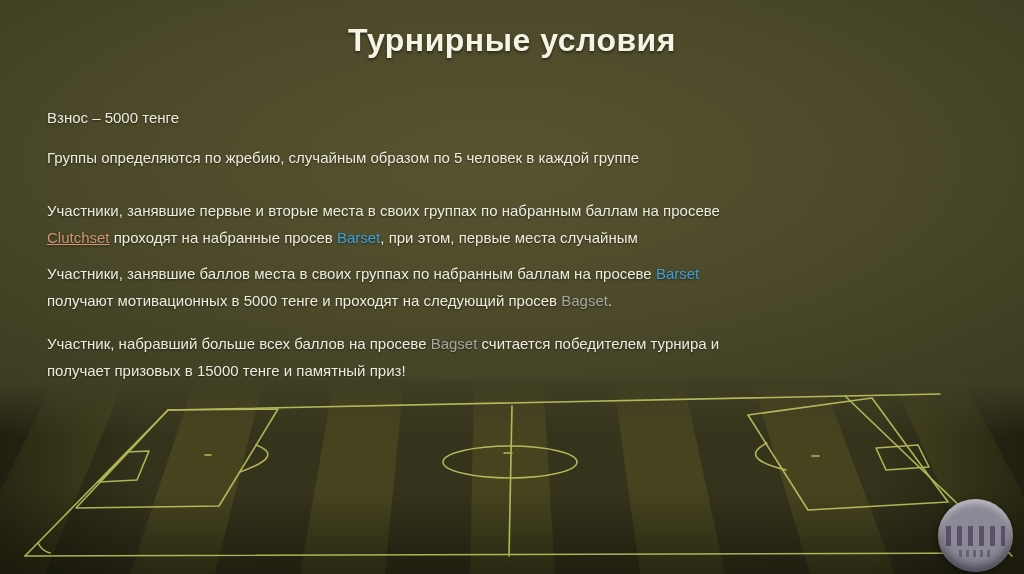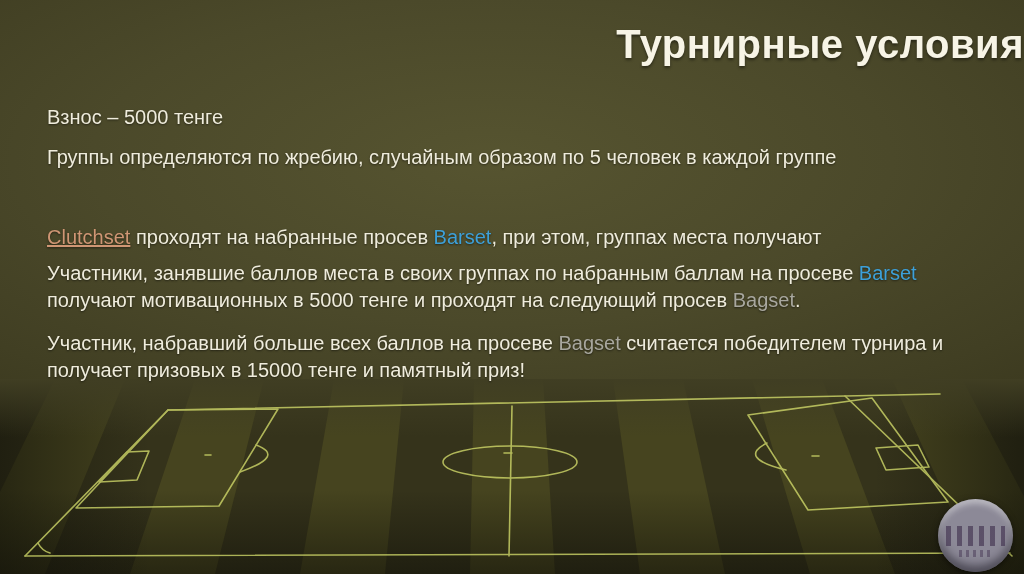--- a/index.html
+++ b/index.html
@@ -8,29 +8,29 @@
     font-family:"Liberation Sans","DejaVu Sans",sans-serif;
     background:#343219;
   }
   .slide{
     position:absolute;inset:0;
     background:radial-gradient(ellipse 130% 95% at 48% 28%,
       #565430 0%, #4b492a 30%, #413f23 50%, #343219 72%, #252412 94%);
   }
   .title{
     position:absolute;top:22px;left:0;width:100%;
-    text-align:right;
-    font-size:40px;font-weight:bold;letter-spacing:0.5px;
+    text-align:center;
+    font-size:32px;font-weight:bold;letter-spacing:0.5px;
     color:#f7f4e6;
     text-shadow:0 2px 3px rgba(0,0,0,0.45);
     z-index:6;
   }
   .body-text{
     position:absolute;top:104px;left:47px;width:950px;z-index:6;
-    color:#efecdc;font-size:20px;line-height:27px;
+    color:#efecdc;font-size:15px;line-height:27px;
     text-shadow:0 1px 2px rgba(0,0,0,0.5);
   }
   .body-text p{margin:0;}
   .p-fee{margin-bottom:13px !important;}
   .p-groups{margin-bottom:26px !important;}
   .p-round1{margin-bottom:9px !important;}
   .p-round2{margin-bottom:16px !important;}
   .p-final{margin-bottom:14px !important;}
   .stage1{color:#cf9674;text-decoration:underline;}
   .stage2{color:#3da0d9;}
@@ -127,21 +127,21 @@
     </g>
   </svg>
 
   <div class="title">Турнирные условия</div>
 
   <div class="body-text">
     <p class="p-fee"><span>Взнос – 5000 тенге</span></p>
 
     <p class="p-groups"><span>Группы определяются по жребию, случайным образом по 5 человек в каждой группе</span></p>
 
-    <p class="p-round1"><br><span class="stage1">Clutchset</span><span>  проходят на набранные просев </span><span class="stage2">Barset</span><span>, при этом, группах места получают</span><br></p>
+    <p class="p-round1"><span>Участники, занявшие первые и вторые места в своих группах по набранным баллам на просеве</span><br><span class="stage1">Clutchset</span><span>  проходят на набранные просев </span><span class="stage2">Barset</span><span>, при этом, первые места случайным</span><br></p>
 
     <p class="p-round2"><span>Участники, занявшие баллов места в своих группах по набранным баллам на просеве </span><span class="stage2">Barset</span><br><span>получают мотивационных в 5000 тенге и проходят на следующий просев </span><span class="stage3">Bagset</span><span>.</span></p>
 
     <p class="p-final"><span>Участник, набравший больше всех баллов на просеве  </span><span class="stage3">Bagset</span><span>  считается победителем турнира и</span><br><span>получает призовых в 15000 тенге и памятный приз!</span></p>
 
   </div>
 
   <div class="logo"></div>
 
 </div>

